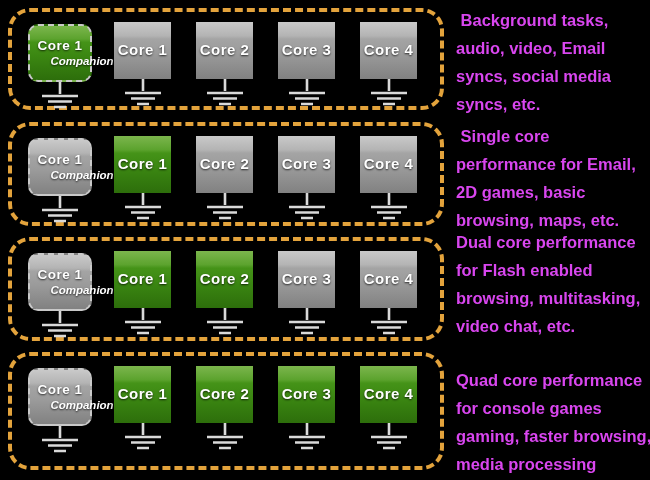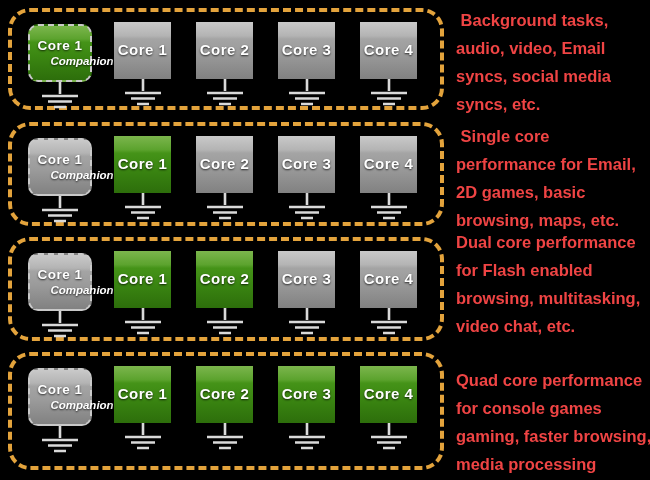--- a/index.html
+++ b/index.html
@@ -60,21 +60,21 @@
   .chip .sublabel{
     font-size:11.5px;font-style:italic;font-weight:bold;color:#fff;
     text-shadow:0 1px 2px rgba(0,0,0,.75);
     margin-top:1px;line-height:1.1;margin-left:44px;
   }
   .ground{display:block;margin-top:0;}
 
   .caption{
     position:absolute;
     left:456px;
-    color:#ef4444;
+    color:#d946ef;
     font-weight:bold;
     font-size:16.5px;
     line-height:28px;
     white-space:pre;
   }
   .c1{top:6px}
   .c2{top:122px}
   .c3{top:228px}
   .c4{top:366px}
 </style>

